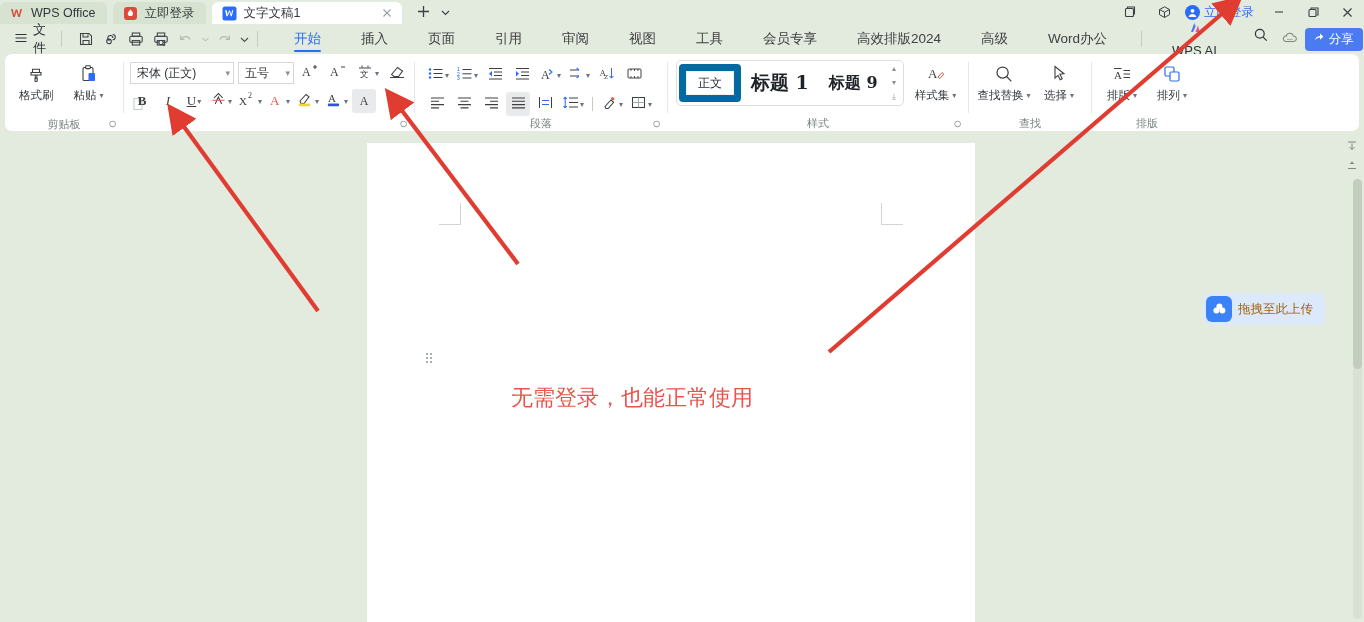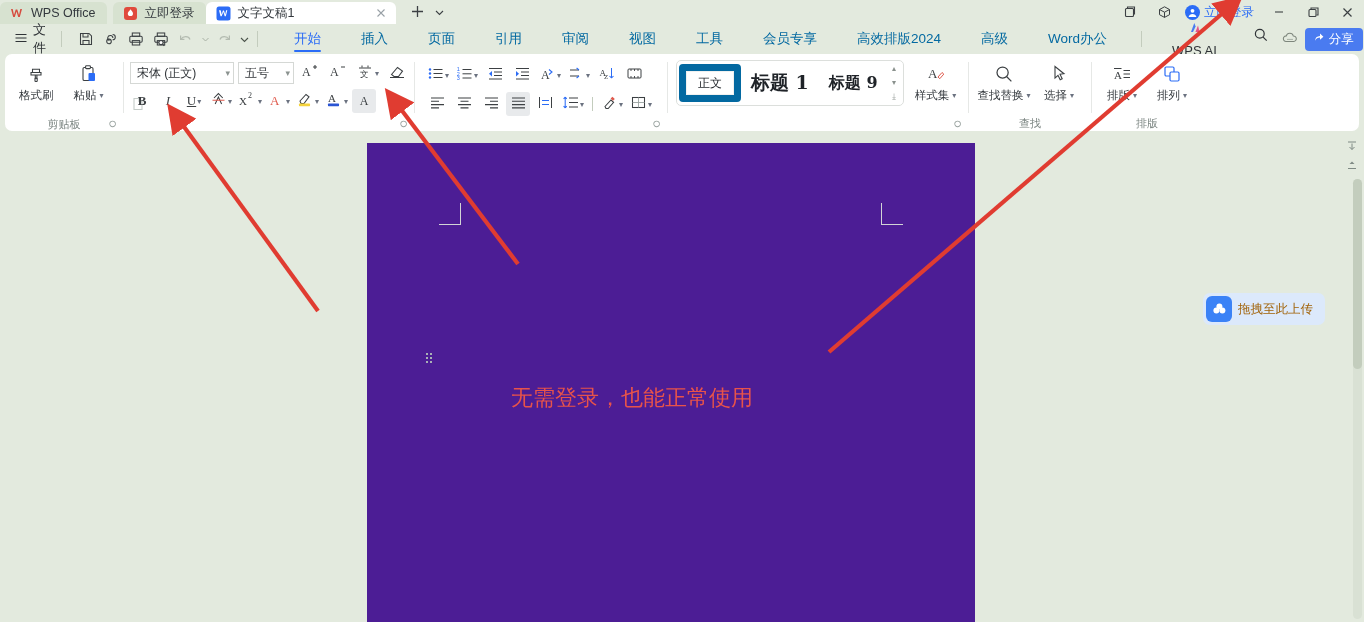--- a/index.html
+++ b/index.html
@@ -17,21 +17,21 @@
     display: flex; align-items: flex-end;
   }
   .apptab {
     height: 22px; display: flex; align-items: center; gap: 6px;
     padding: 0 12px 0 10px; font-size: 12.5px; color: #33383d;
     border-radius: 6px 6px 0 0; white-space: nowrap;
   }
   .apptab.home { background: #d7e2d0; }
   .apptab.tpl  { background: #d7e2d0; margin-left: 6px; }
   .apptab.doc  {
-    background: #ffffff; width: 190px;
+    background: #ffffff; margin-left: 6px; width: 190px;
     position: relative; padding-right: 30px;
   }
   .tab-ico { width: 15px; height: 15px; flex: 0 0 15px; position: relative; }
   .ico-wps svg, .ico-tpl svg, .ico-w svg { display: block; }
   .tab-label { overflow: hidden; text-overflow: ellipsis; }
   .tab-close {
     position: absolute; right: 8px; top: 50%; transform: translateY(-50%);
     width: 14px; height: 14px; color: #9aa0a6;
   }
   .tab-plus {
@@ -70,21 +70,21 @@
   .qat-btn {
     width: 25px; height: 24px; display: flex; align-items: center;
     justify-content: center; color: #3c4043;
   }
   .qat-btn.dim { color: #b3bbb0; }
   .qat-caret { width: 14px; height: 24px; display: flex; align-items: center; justify-content: center; color: #8d9589; }
   .vsep { width: 1px; height: 16px; background: #c3ccbd; margin: 0 6px; }
   .ribbon-tabs { display: flex; align-items: center; gap: 16px; margin-left: 18px; }
   .rtab {
     padding: 0 12px; height: 28px; line-height: 28px; font-size: 13.5px;
-    color: #0369a1; position: relative; white-space: nowrap;
+    color: #404040; position: relative; white-space: nowrap;
   }
   .rtab.active { color: #2b6cf6; }
   .rtab.active::after {
     content: ""; position: absolute; left: 12px; right: 12px; bottom: 1px;
     height: 2px; background: #2b6cf6; border-radius: 1px;
   }
   .wpsai {
     display: flex; align-items: center; gap: 5px; padding: 0 8px;
     font-size: 13px; color: #2f3337; white-space: nowrap; flex-direction: column;
   }
@@ -160,21 +160,21 @@
     align-items: center; justify-content: space-around; color: #8a918d; font-size: 8px;
   }
 
   
   .docarea {
     position: absolute; left: 0; top: 131px; width: 1364px; height: 491px;
     background: #e3eade;
   }
   .page {
     position: absolute; left: 367px; top: 12px; width: 608px; height: 479px;
-    background: #4c1d95;
+    background: #ffffff;
   }
   .corner { position: absolute; }
   .corner i { position: absolute; background: #d2d4d6; }
   .gridhandle {
     position: absolute; left: 426px; top: 222px; width: 7px; height: 14px;
     display: grid; grid-template-columns: 2px 2px; grid-template-rows: repeat(3, 2px);
     gap: 2px 2px;
   }
   .gridhandle b { background: #a9b0b5; display: block; width: 2px; height: 2px; }
   .doctext {
@@ -720,20 +720,21 @@
             <span>
               <svg width="17" height="17" viewBox="0 0 17 17">
                   <rect x="2.5" y="3.5" width="12" height="10" stroke="#3c4043" fill="none" stroke-width="1.05"></rect>
                   <path d="M8.5 3.5v10M2.5 8.5h12" stroke="#9aa3a0" stroke-width="0.9"></path>
                 </svg>
             </span>
             <span class="caret">▾</span>
           </div>
         </div>
       </div>
+      <div class="rgroup-label">段落</div>
       <div class="dlg-launcher">⭘</div>
     </div>
     <div class="rgsep"></div>
 
     <div class="rgroup" style="width:300px">
       <div class="rgroup-body" style="padding-left:8px;gap:8px;align-items:flex-start">
         <div class="stylebox">
           <div class="stylecell sel style-normal">
             <span>正文</span>
           </div>
@@ -755,20 +756,21 @@
                 <text x="3" y="15" font-size="13" fill="#3c4043" font-family="Liberation Serif, serif">A</text>
                 <path d="M13 14l4-4.5 1.8 1.6-4 4.6z" stroke="#e05a4d" fill="none" stroke-width="1"></path>
               </svg>
           </span>
           <span class="lbl">
             <span>样式集</span>
             <span class="caret">▾</span>
           </span>
         </div>
       </div>
+      <div class="rgroup-label">样式</div>
       <div class="dlg-launcher">⭘</div>
     </div>
     <div class="rgsep"></div>
 
     <div class="rgroup" style="width:122px">
       <div class="rgroup-body" style="gap:6px;padding-left:8px">
         <div class="bigbtn" style="width:54px">
           <span class="gly">
             <svg width="22" height="22" viewBox="0 0 22 22">
                 <circle cx="9.6" cy="9.6" r="5.6" stroke="#3c4043" fill="none" stroke-width="1.25"></circle>

